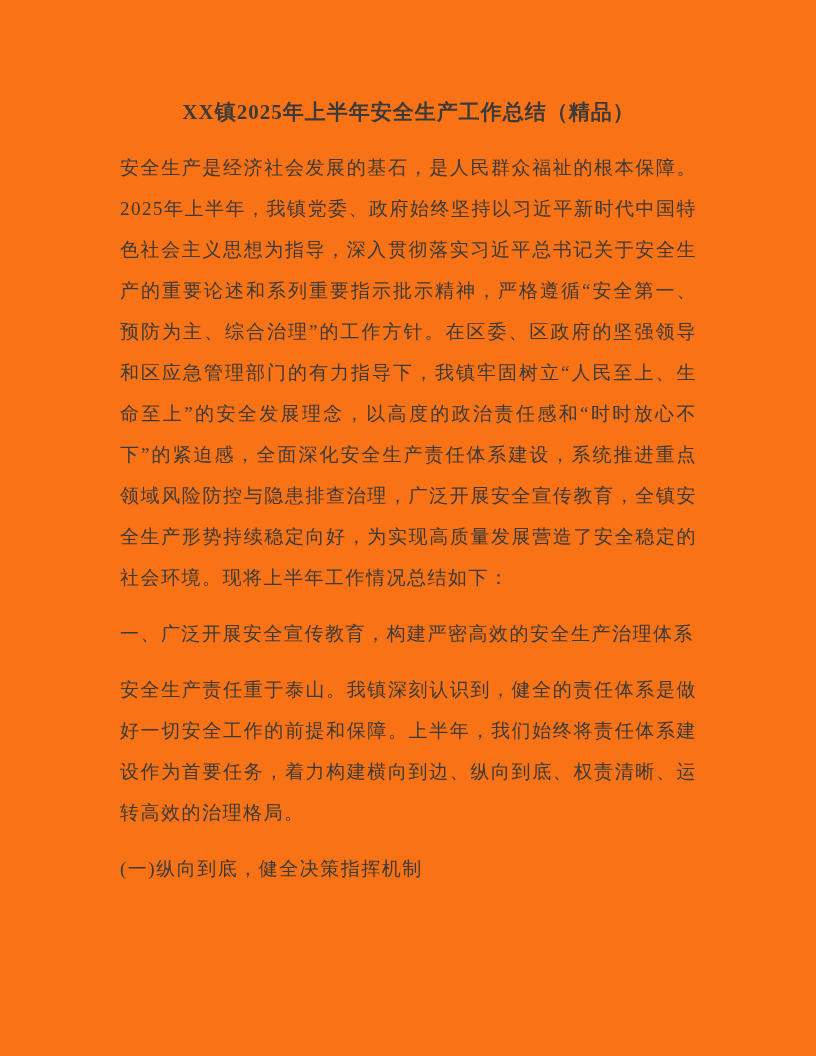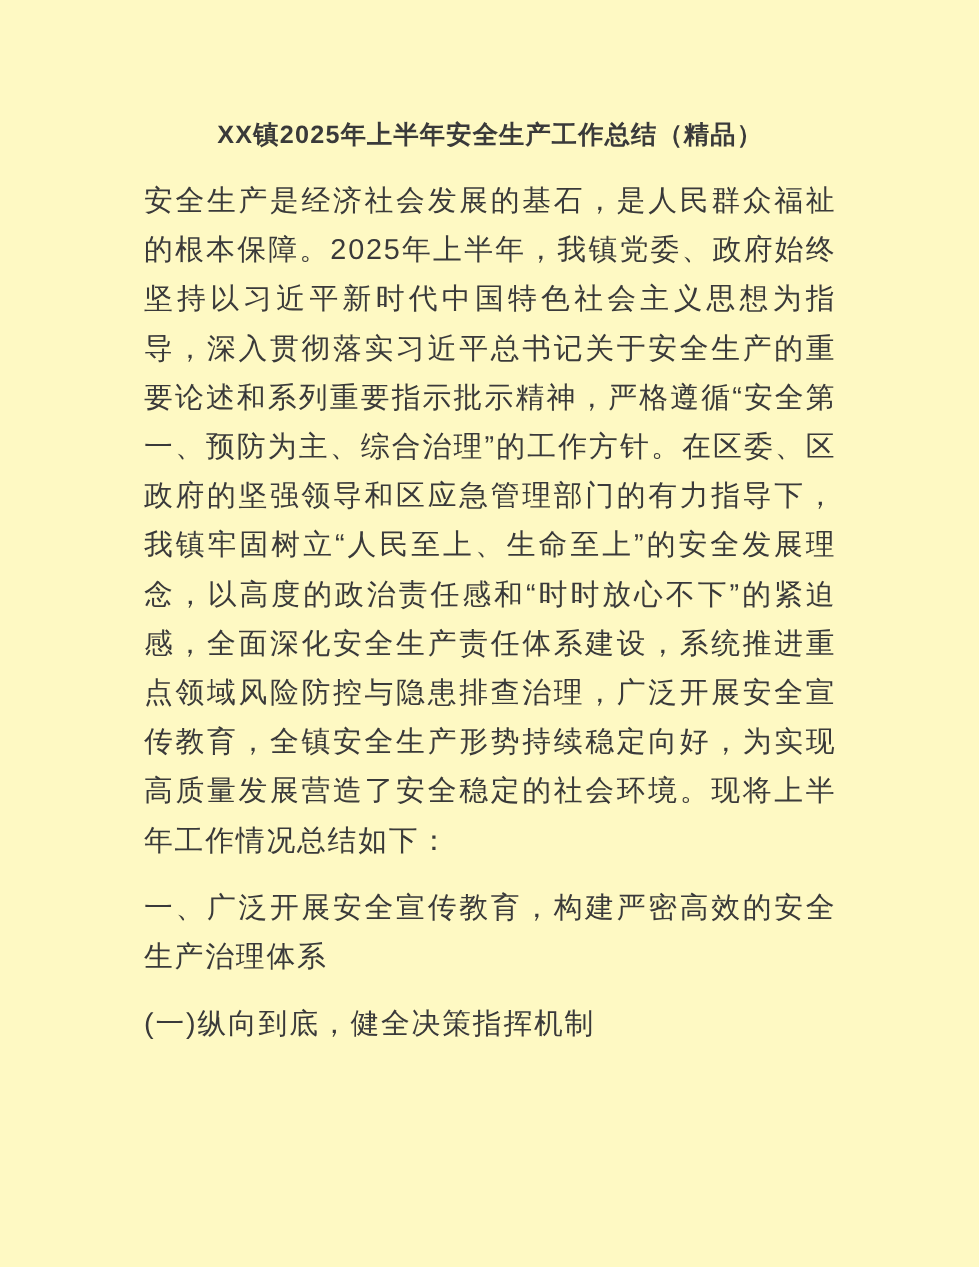--- a/index.html
+++ b/index.html
@@ -5,53 +5,54 @@
   * { box-sizing: border-box; }
   html, body {
     margin: 0;
     padding: 0;
     background: #ffffff;
   }
   .page {
     position: relative;
     width: 816px;
     height: 1056px;
-    background: #fef9c3;
+    background: #f97316;
     overflow: hidden;
-    font-family: Liberation Sans, sans-serif;
+    font-family: Liberation Serif, serif;
     color: #3a3a3a;
   }
   .doc {
     position: absolute;
     left: 120px;
     top: 92px;
     width: 577px;
   }
   .doc-title {
     margin: 0 0 14px 0;
     font-size: 21px;
     font-weight: bold;
     line-height: 41px;
     letter-spacing: 1px;
     text-align: center;
     white-space: nowrap;
   }
   .para {
     margin: 0 0 15px 0;
-    font-size: 24px;
+    font-size: 19px;
     font-weight: normal;
     line-height: 41px;
     letter-spacing: 1.5px;
     text-align: justify;
     text-justify: inter-character;
   }
 </style>
 </head>
 <body>
 
 <div class="page">
   <div class="doc">
     <h1 class="doc-title">XX镇2025年上半年安全生产工作总结（精品）</h1>
     <p class="para">安全生产是经济社会发展的基石，是人民群众福祉的根本保障。2025年上半年，我镇党委、政府始终坚持以习近平新时代中国特色社会主义思想为指导，深入贯彻落实习近平总书记关于安全生产的重要论述和系列重要指示批示精神，严格遵循“安全第一、预防为主、综合治理”的工作方针。在区委、区政府的坚强领导和区应急管理部门的有力指导下，我镇牢固树立“人民至上、生命至上”的安全发展理念，以高度的政治责任感和“时时放心不下”的紧迫感，全面深化安全生产责任体系建设，系统推进重点领域风险防控与隐患排查治理，广泛开展安全宣传教育，全镇安全生产形势持续稳定向好，为实现高质量发展营造了安全稳定的社会环境。现将上半年工作情况总结如下：</p>
     <p class="para">一、广泛开展安全宣传教育，构建严密高效的安全生产治理体系</p>
+    <p class="para">安全生产责任重于泰山。我镇深刻认识到，健全的责任体系是做好一切安全工作的前提和保障。上半年，我们始终将责任体系建设作为首要任务，着力构建横向到边、纵向到底、权责清晰、运转高效的治理格局。</p>
     <p class="para">(一)纵向到底，健全决策指挥机制</p>
   </div>
 </div>
 
 </body></html>

